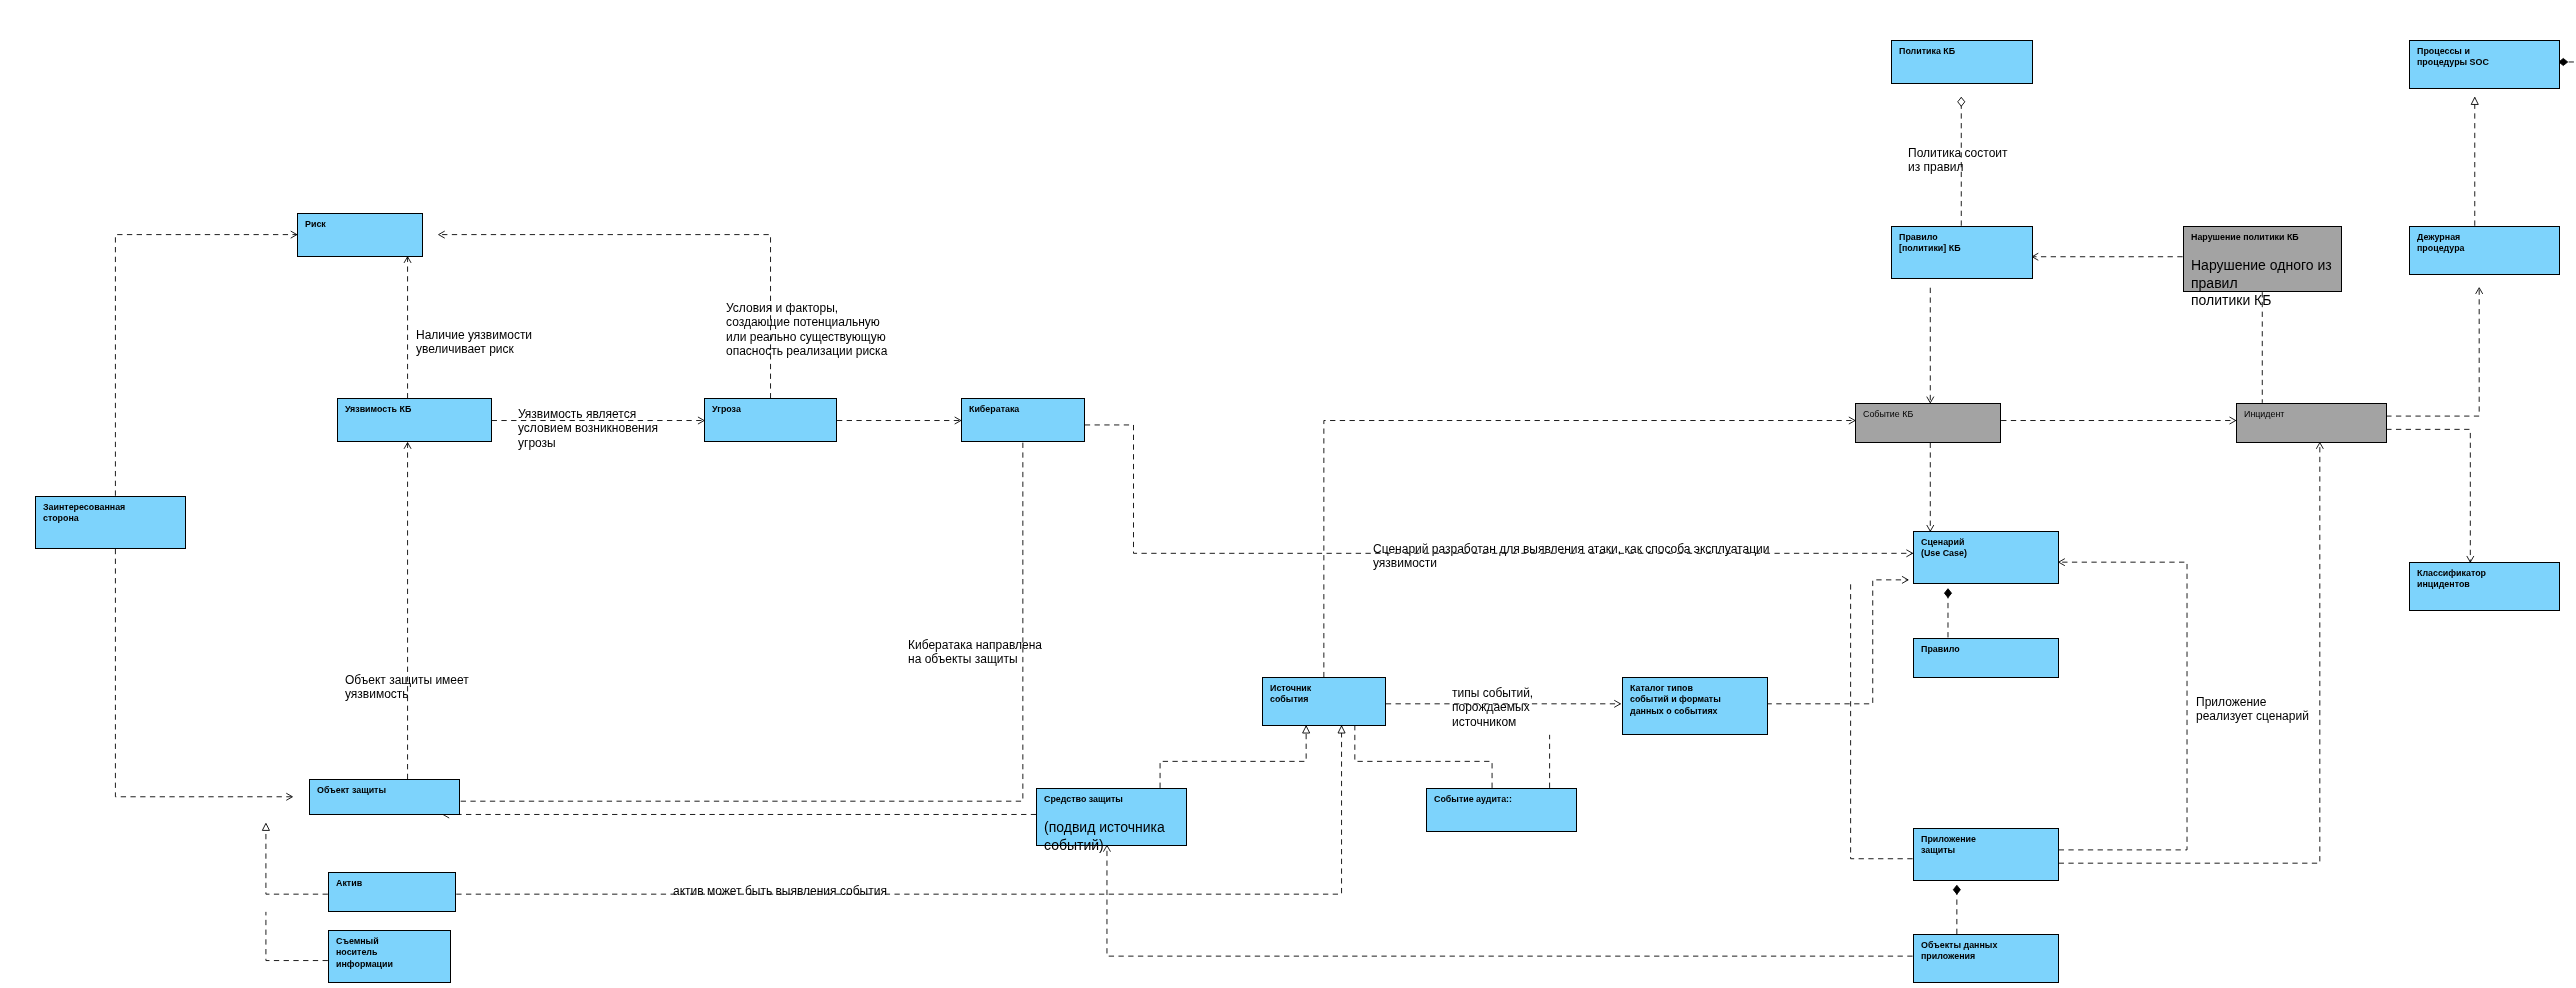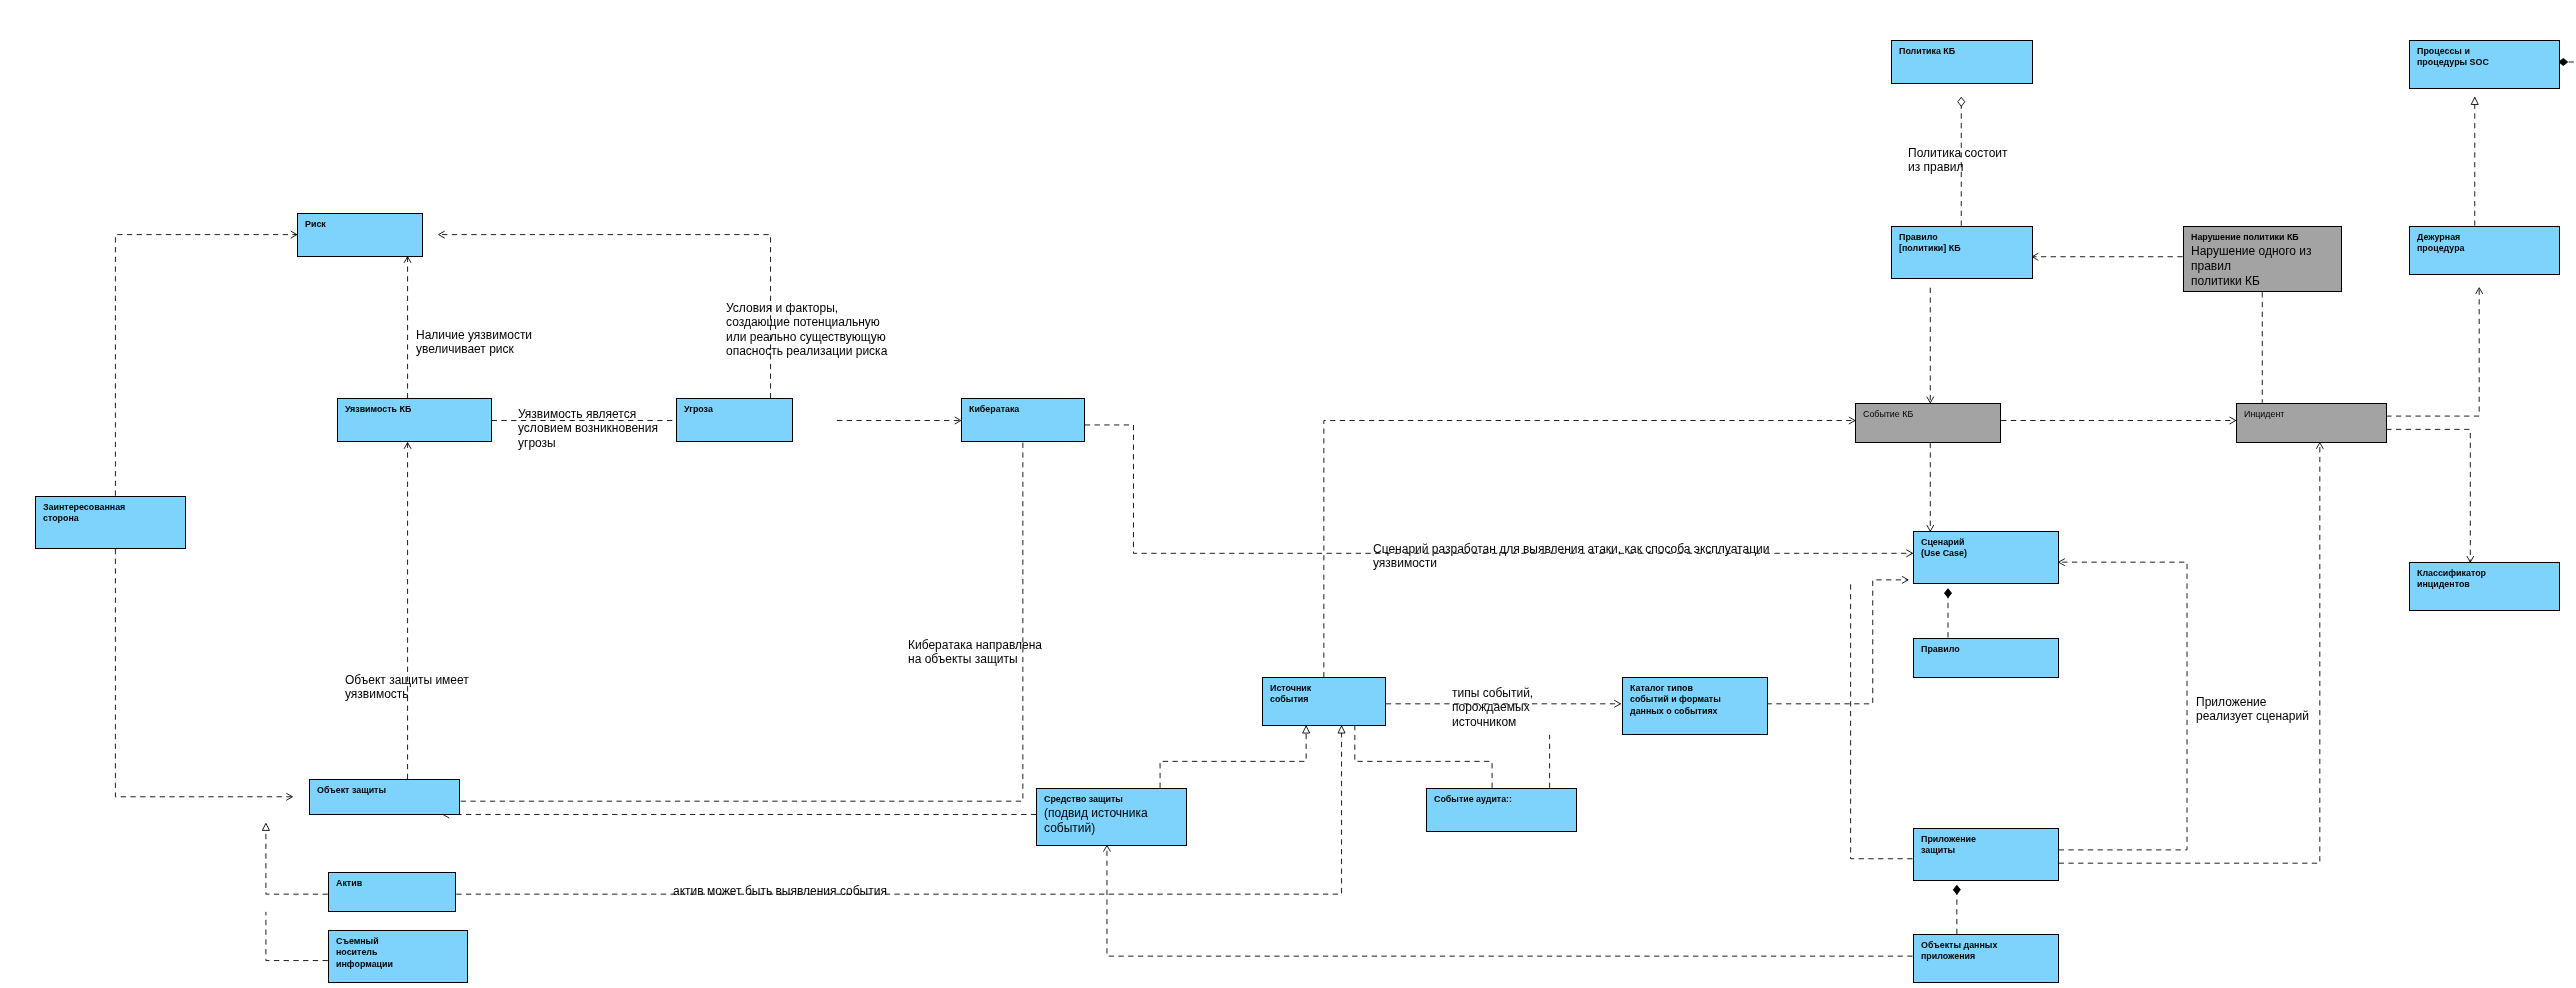--- a/index.html
+++ b/index.html
@@ -1,20 +1,20 @@
 <!DOCTYPE html>
 <html><head>
 <meta charset="utf-8">
 <style>
 html,body{margin:0;padding:0;font-family:Arial,Helvetica,sans-serif;font-size:8.9px;background:#fff}
 .canvas{position:relative;width:2576px;height:988px}
 .node{position:absolute;border:0.9px solid #000;padding:5.3px 7px;box-sizing:border-box;font-weight:bold;line-height:1.25}
 .green{background:#7dd3fc}
 .white{background:#a3a3a3}
-.sub{font-weight:normal;font-size:12px;display:block;margin-top:1px}
+.sub{font-weight:normal;font-size:14px;display:block;margin-top:14px}
 .lbl{position:absolute;font-size:12px;color:#000;line-height:1.2;background:transparent}
 svg.edges{position:absolute;left:0;top:0;width:2576px;height:988px;pointer-events:none}
 svg .dash{stroke:#000;stroke-width:1;stroke-dasharray:6 5;fill:none}
 </style>
 </head>
 <body>
 
 <div class="canvas">
 
 <svg class="edges" viewBox="0 0 2909 1116" width="2576" height="988">
@@ -103,29 +103,29 @@
 
 <path class="dash" d="M2160 970 L2090 970 L2090 655"></path>
 </svg>
 
 <div class="node green" style="left:35px;top:496px;width:151px;height:53px"><span>Заинтересованная<br>сторона</span></div>
 
 <div class="node green" style="left:297px;top:213px;width:126px;height:44px"><span>Риск</span></div>
 
 <div class="node green" style="left:337px;top:398px;width:155px;height:44px"><span>Уязвимость КБ</span></div>
 
-<div class="node green" style="left:676px;top:398px;width:117px;height:44px"><span>Угроза</span></div>
+<div class="node green" style="left:704px;top:398px;width:133px;height:44px"><span>Угроза</span></div>
 
 <div class="node green" style="left:961px;top:398px;width:124px;height:44px"><span>Кибератака</span></div>
 
 <div class="node green" style="left:309px;top:779px;width:151px;height:36px"><span>Объект защиты</span></div>
 
 <div class="node green" style="left:328px;top:872px;width:128px;height:40px"><span>Актив</span></div>
 
-<div class="node green" style="left:328px;top:930px;width:140px;height:53px"><span>Съемный<br>носитель<br>информации</span></div>
+<div class="node green" style="left:328px;top:930px;width:123px;height:53px"><span>Съемный<br>носитель<br>информации</span></div>
 
 <div class="node green" style="left:1036px;top:788px;width:151px;height:58px"><span>Средство защиты</span><span class="sub">(подвид источника<br>событий)</span></div>
 
 <div class="node green" style="left:1262px;top:677px;width:124px;height:49px"><span>Источник<br>события</span></div>
 
 <div class="node green" style="left:1426px;top:788px;width:151px;height:44px"><span>Событие аудита::</span></div>
 
 <div class="node green" style="left:1622px;top:677px;width:146px;height:58px"><span>Каталог типов<br>событий и форматы<br>данных о событиях</span></div>
 
 <div class="node white" style="left:1855px;top:403px;width:146px;height:40px;font-weight:normal"><span>Событие КБ</span></div>

